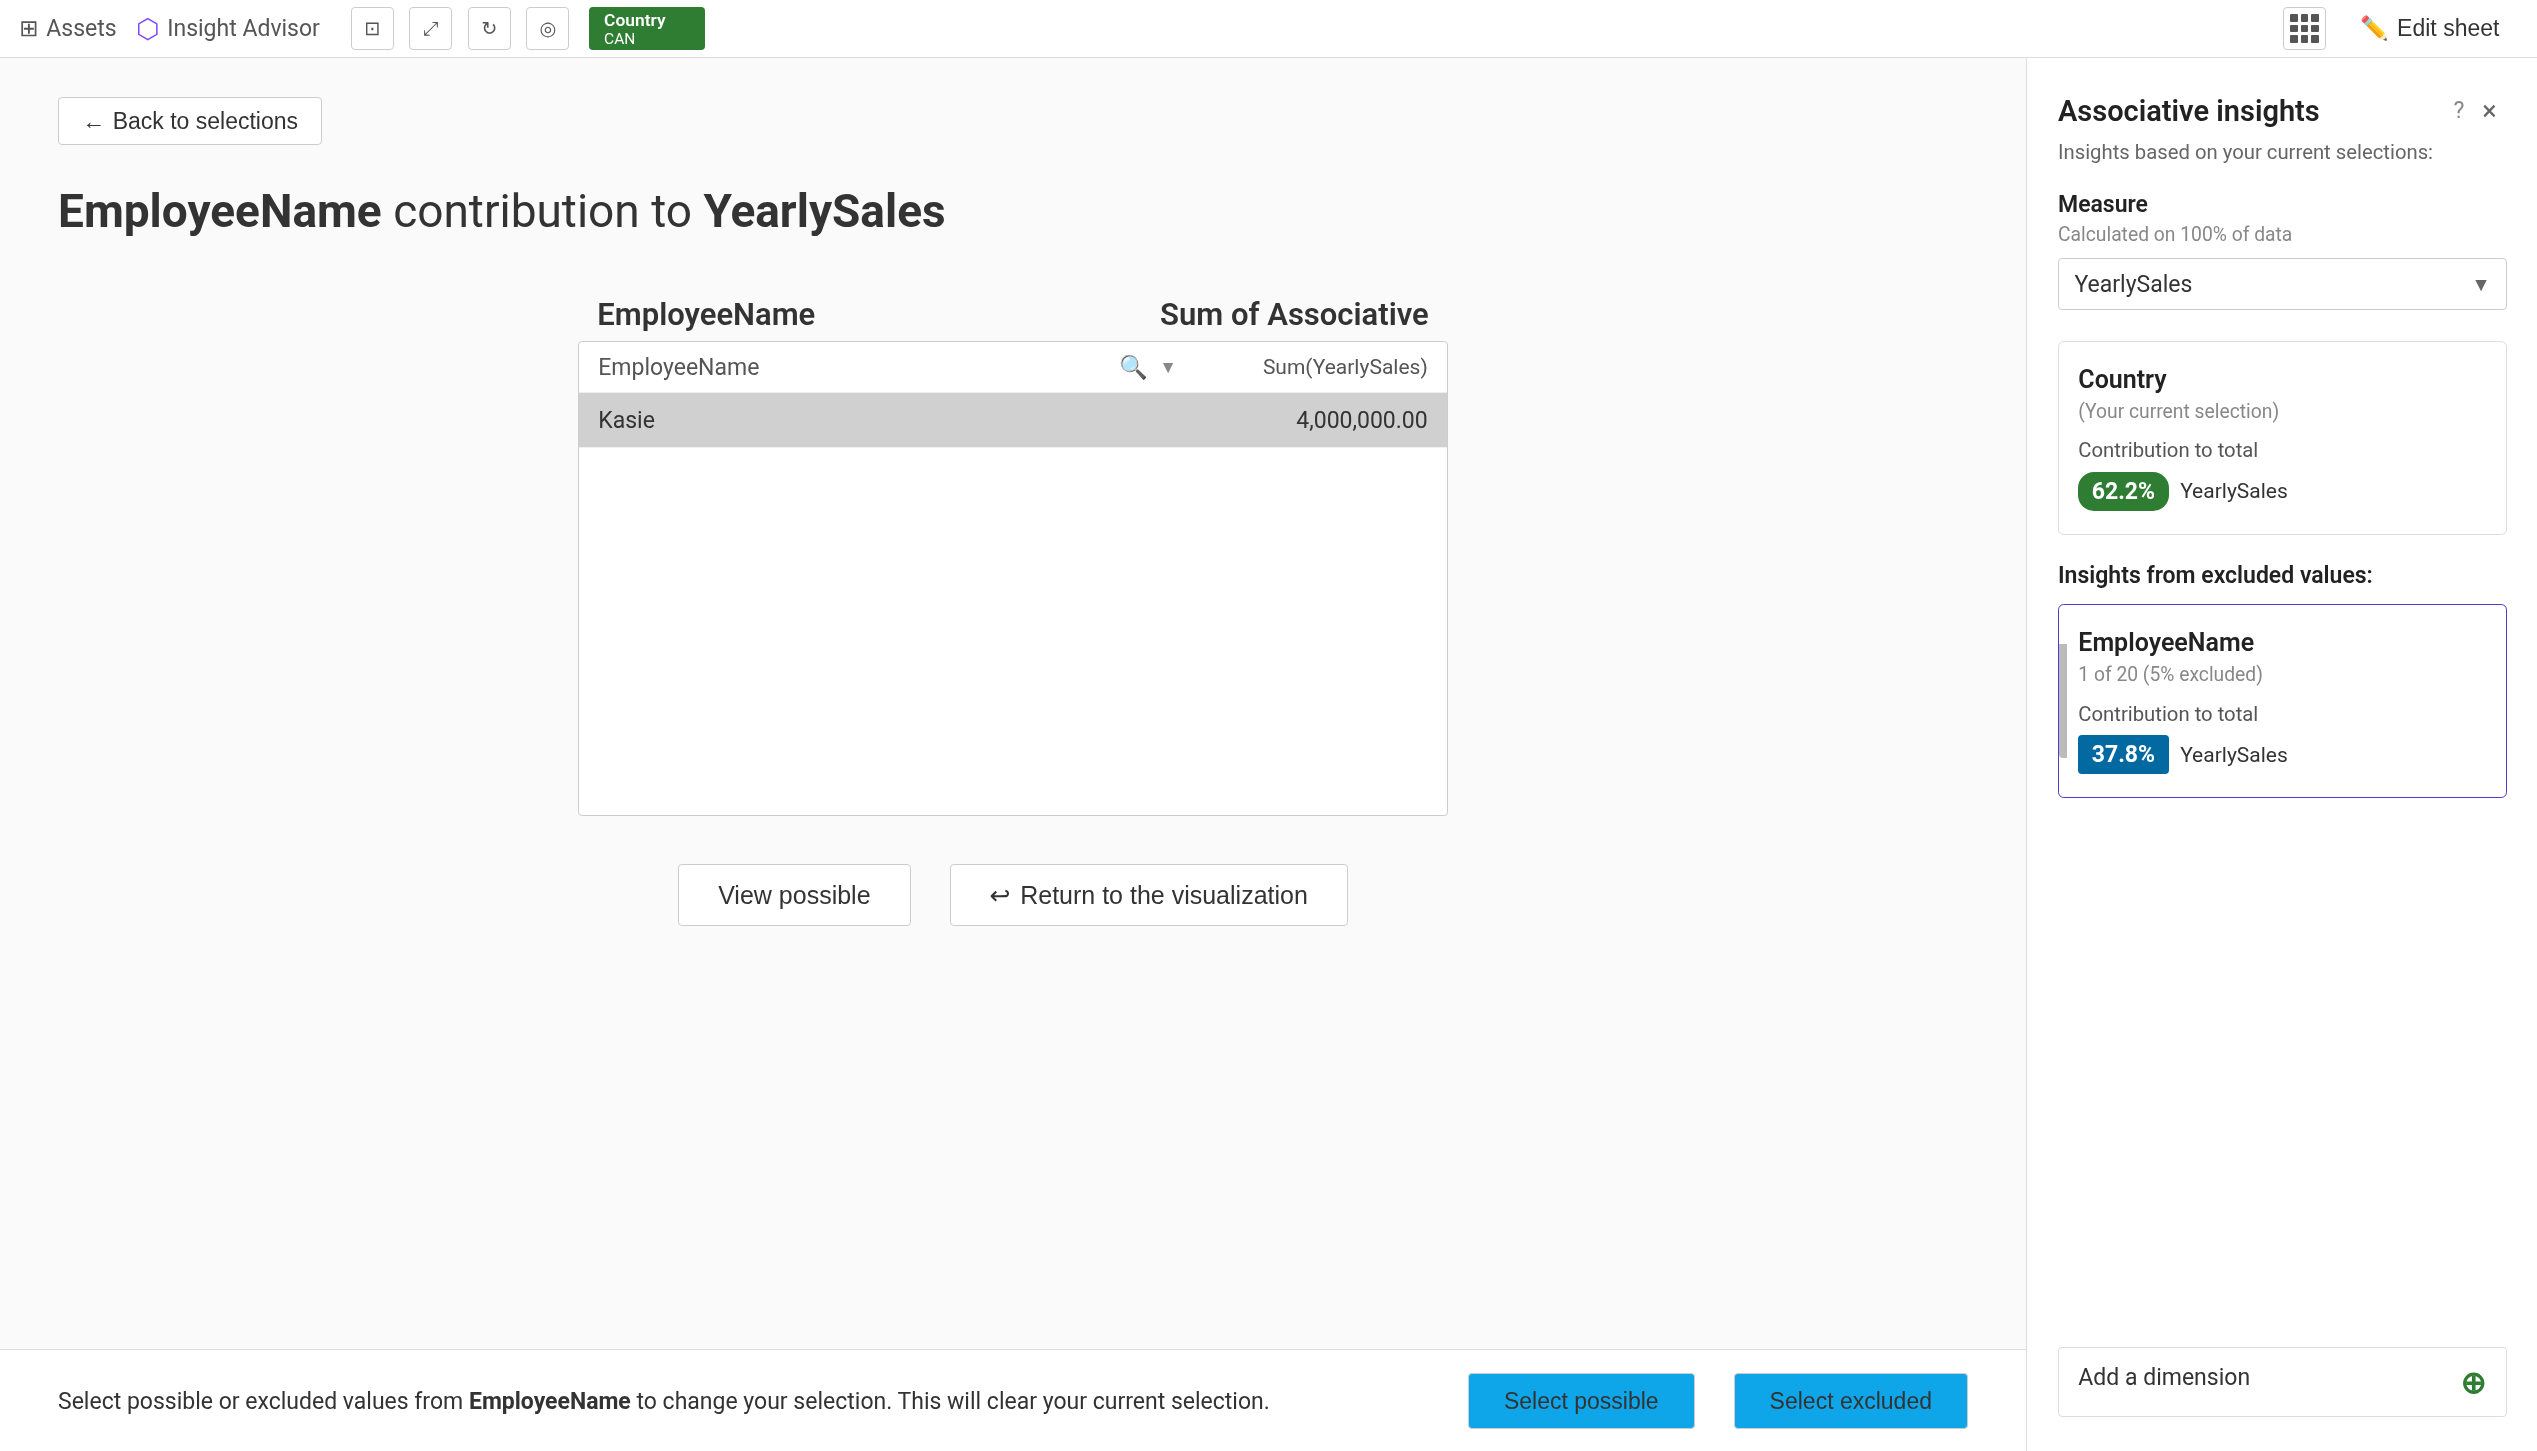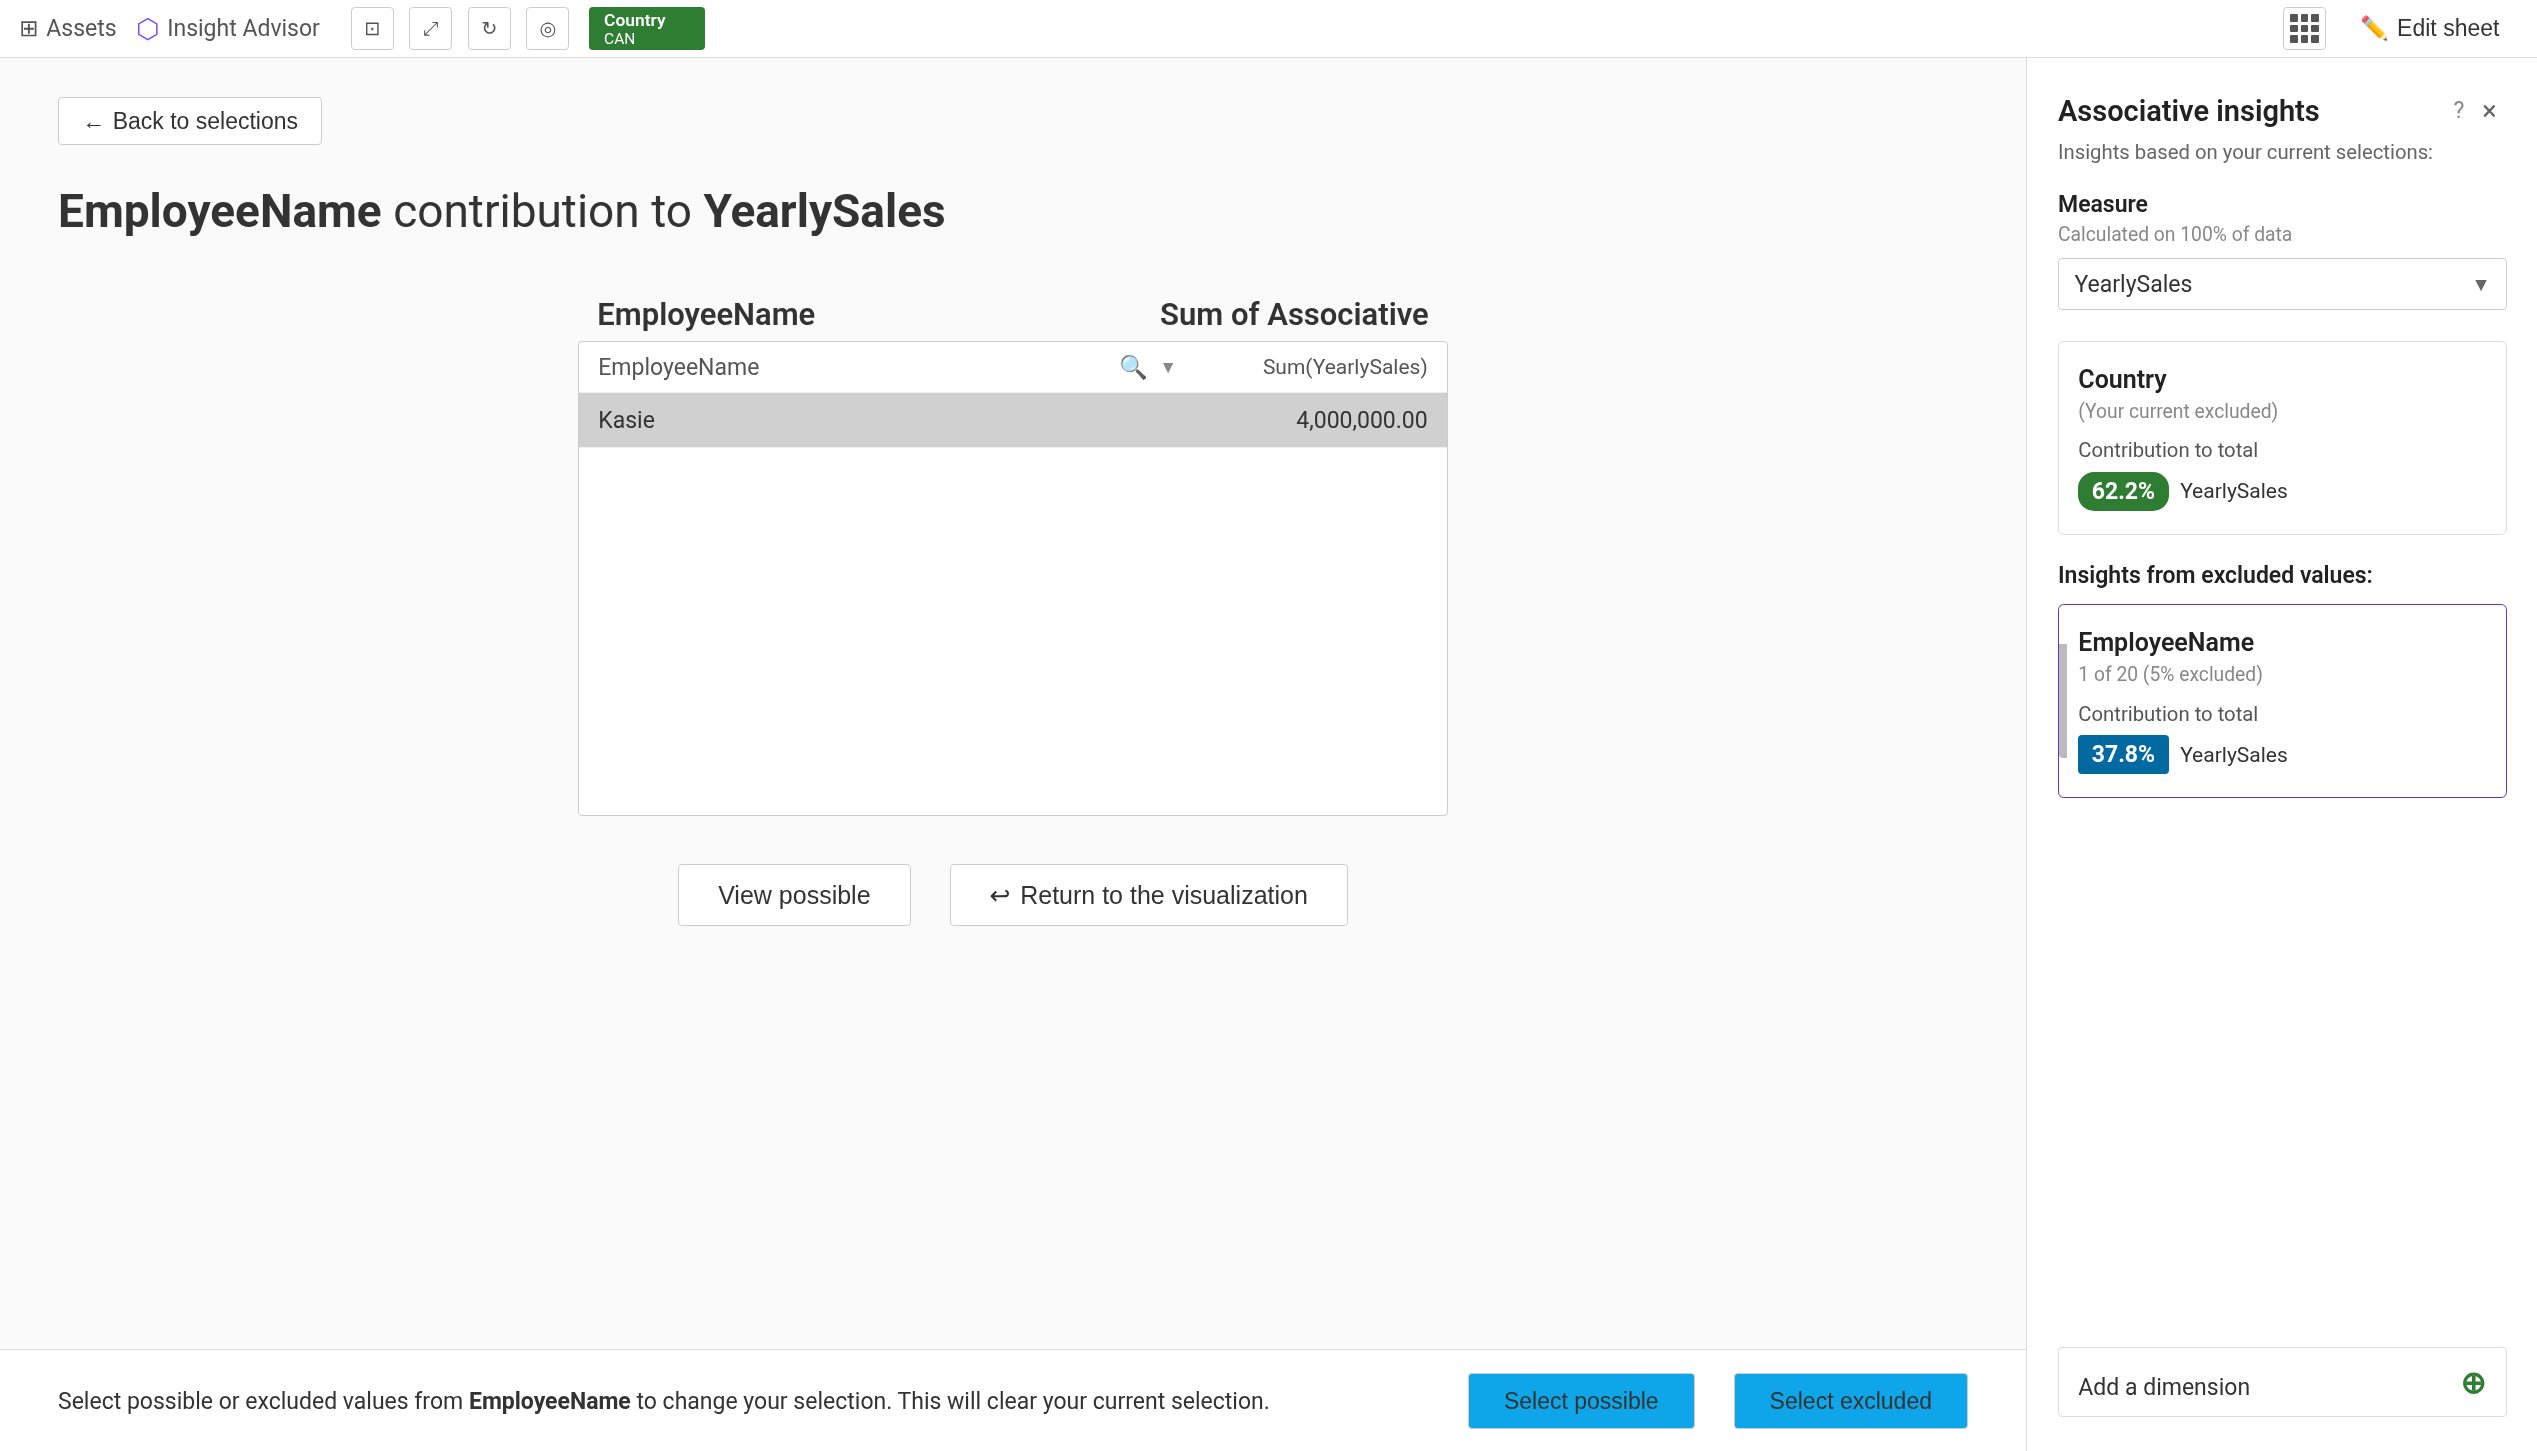--- a/index.html
+++ b/index.html
@@ -418,21 +418,21 @@
       top: 39px;
       bottom: 39px;
       width: 7.7px;
       background: #bbb;
       border-radius: 0 0 0 3.9px;
     }
 
     
     .add-dimension-row {
       display: flex;
-      align-items: flex-end;
+      align-items: flex-start;
       justify-content: space-between;
       border: 1px solid #ddd;
       border-radius: 3.9px;
       padding: 15.5px 19.3px;
       margin-top: auto;
       cursor: pointer;
       background: #fff;
     }
     .add-dimension-label {
       font-size: 23px;
@@ -574,21 +574,21 @@
 
     <div class="sidebar-section-label">Measure</div>
     <div class="sidebar-section-sublabel">Calculated on 100% of data</div>
     <div class="measure-select">
       <span>YearlySales</span>
       <span class="measure-select-arrow">▼</span>
     </div>
 
     <div class="insight-card">
       <div class="insight-card-title">Country</div>
-      <div class="insight-card-subtitle">(Your current excluded)</div>
+      <div class="insight-card-subtitle">(Your current selection)</div>
       <div class="insight-card-contrib-label">Contribution to total</div>
       <div class="insight-contrib-row">
         <span class="contrib-badge-green">62.2%</span>
         <span class="contrib-label">YearlySales</span>
       </div>
     </div>
 
     <div class="excluded-section-label">Insights from excluded values:</div>
 
     <div class="excluded-card">

